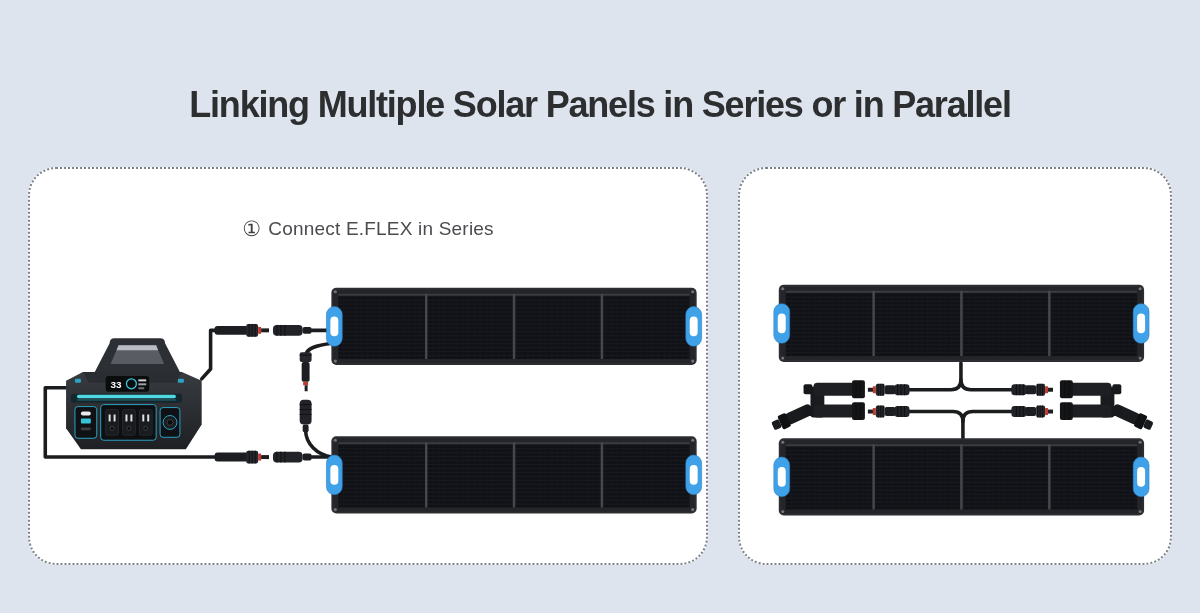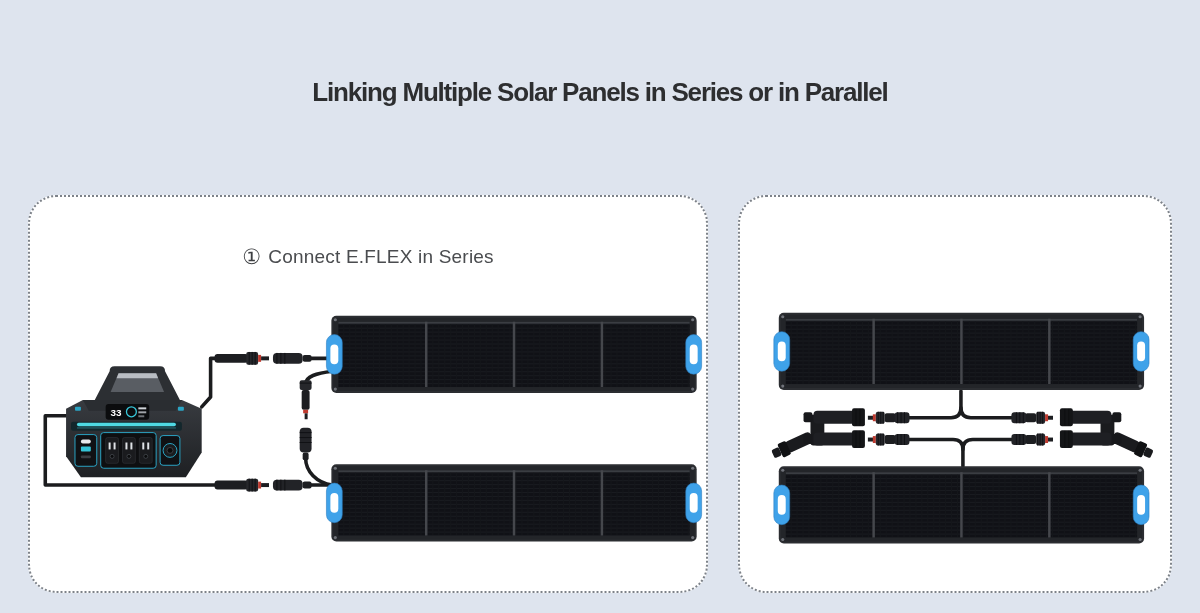--- a/index.html
+++ b/index.html
@@ -4,30 +4,29 @@
 <style>
   html,body{margin:0;padding:0;}
   body{
     width:1200px;height:613px;position:relative;overflow:hidden;
     background:#dee4ee;
     font-family:"Liberation Sans",sans-serif;
   }
   .page-title{
     position:absolute;top:60px;left:0;width:1200px;
     text-align:center;
-    font-size:26px;font-weight:800;letter-spacing:-1.2px;
+    font-size:36px;font-weight:800;letter-spacing:-1.2px;
     color:#2d2e30;
   }
   .card{
     position:absolute;top:167px;height:398px;
     background:#ffffff;
     border:2px dotted #7d8289;
     border-radius:28px;
     box-sizing:border-box;
-    margin-top:28px;
   }
   .card.series{left:28px;width:680px;}
   .card.parallel{left:738px;width:434px;}
   .card-header{
     position:absolute;top:48px;left:0;width:100%;
     text-align:center;
     font-size:19px;color:#4a4c4f;letter-spacing:.2px;
     z-index:2;
   }
   .step-badge{

